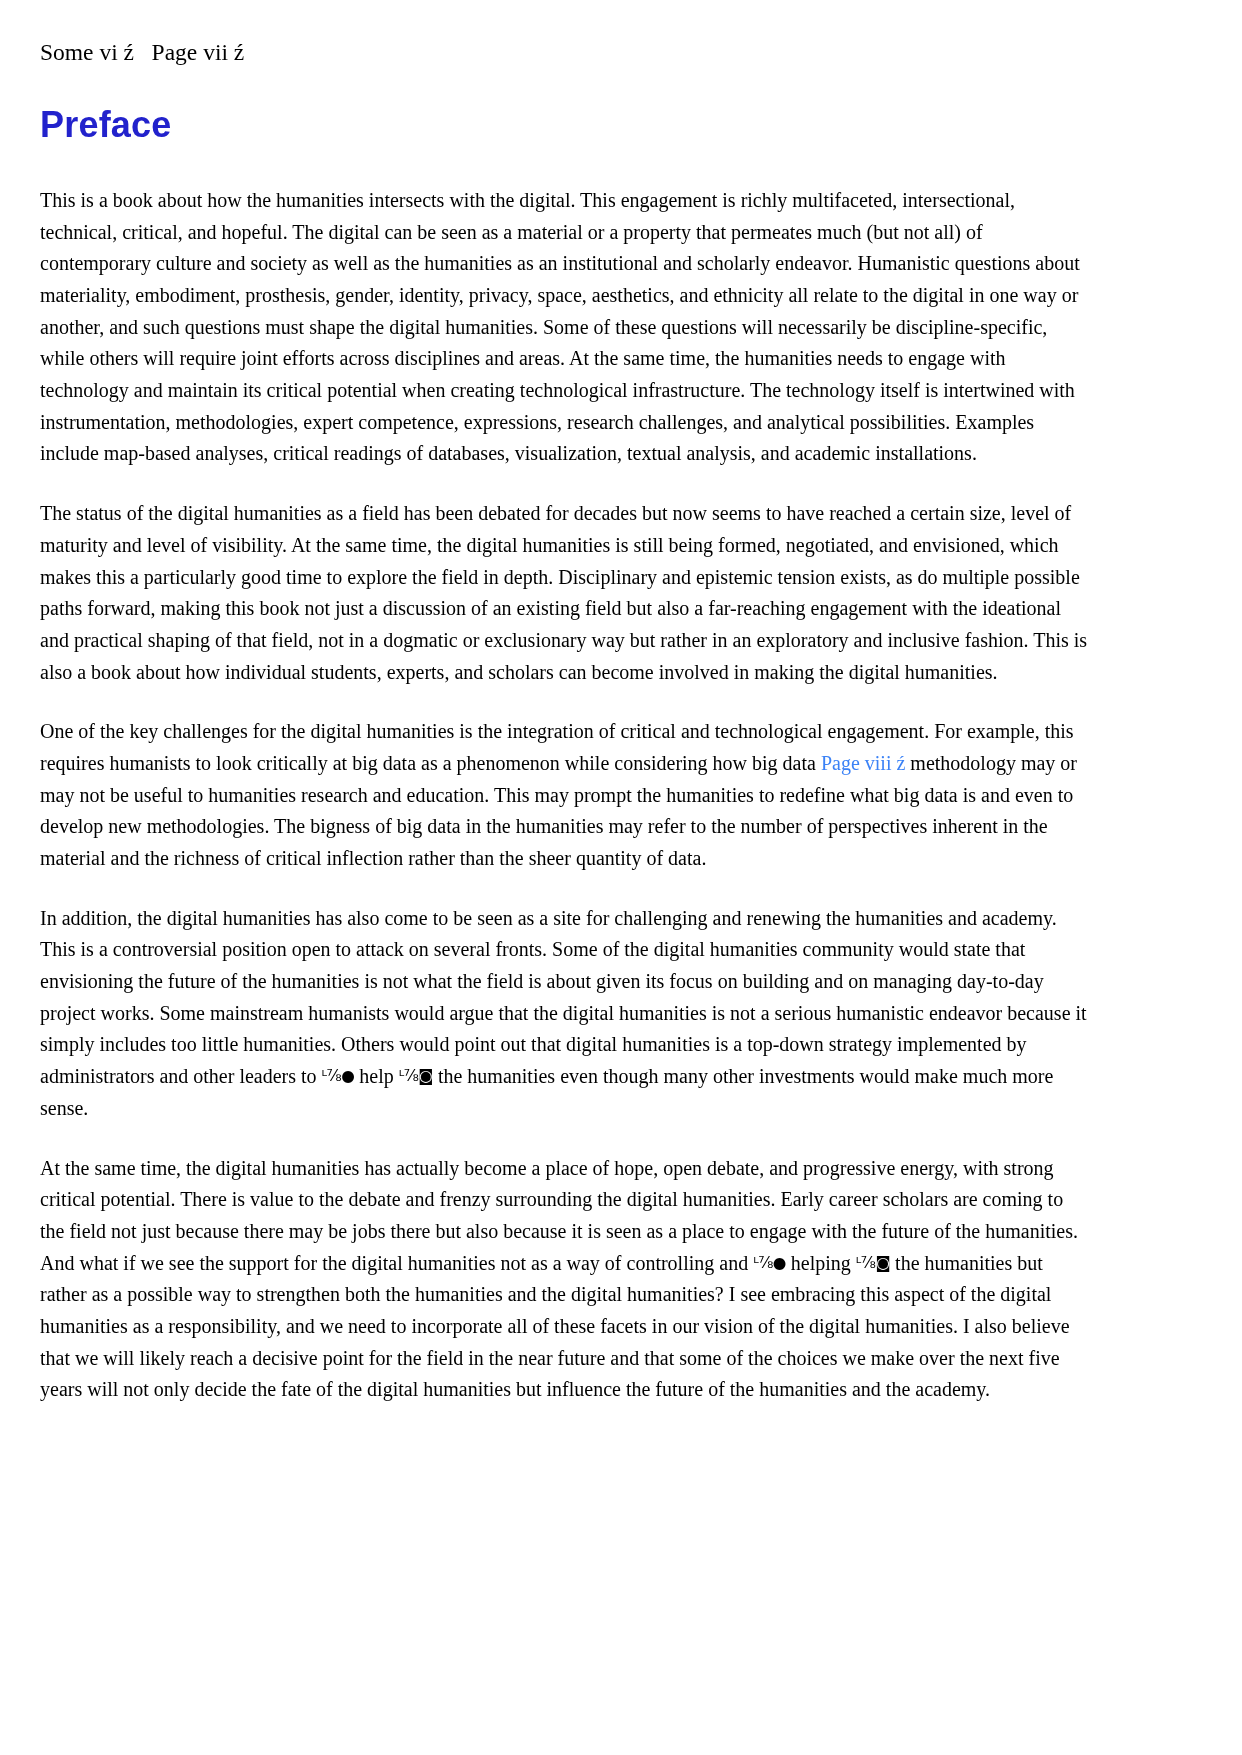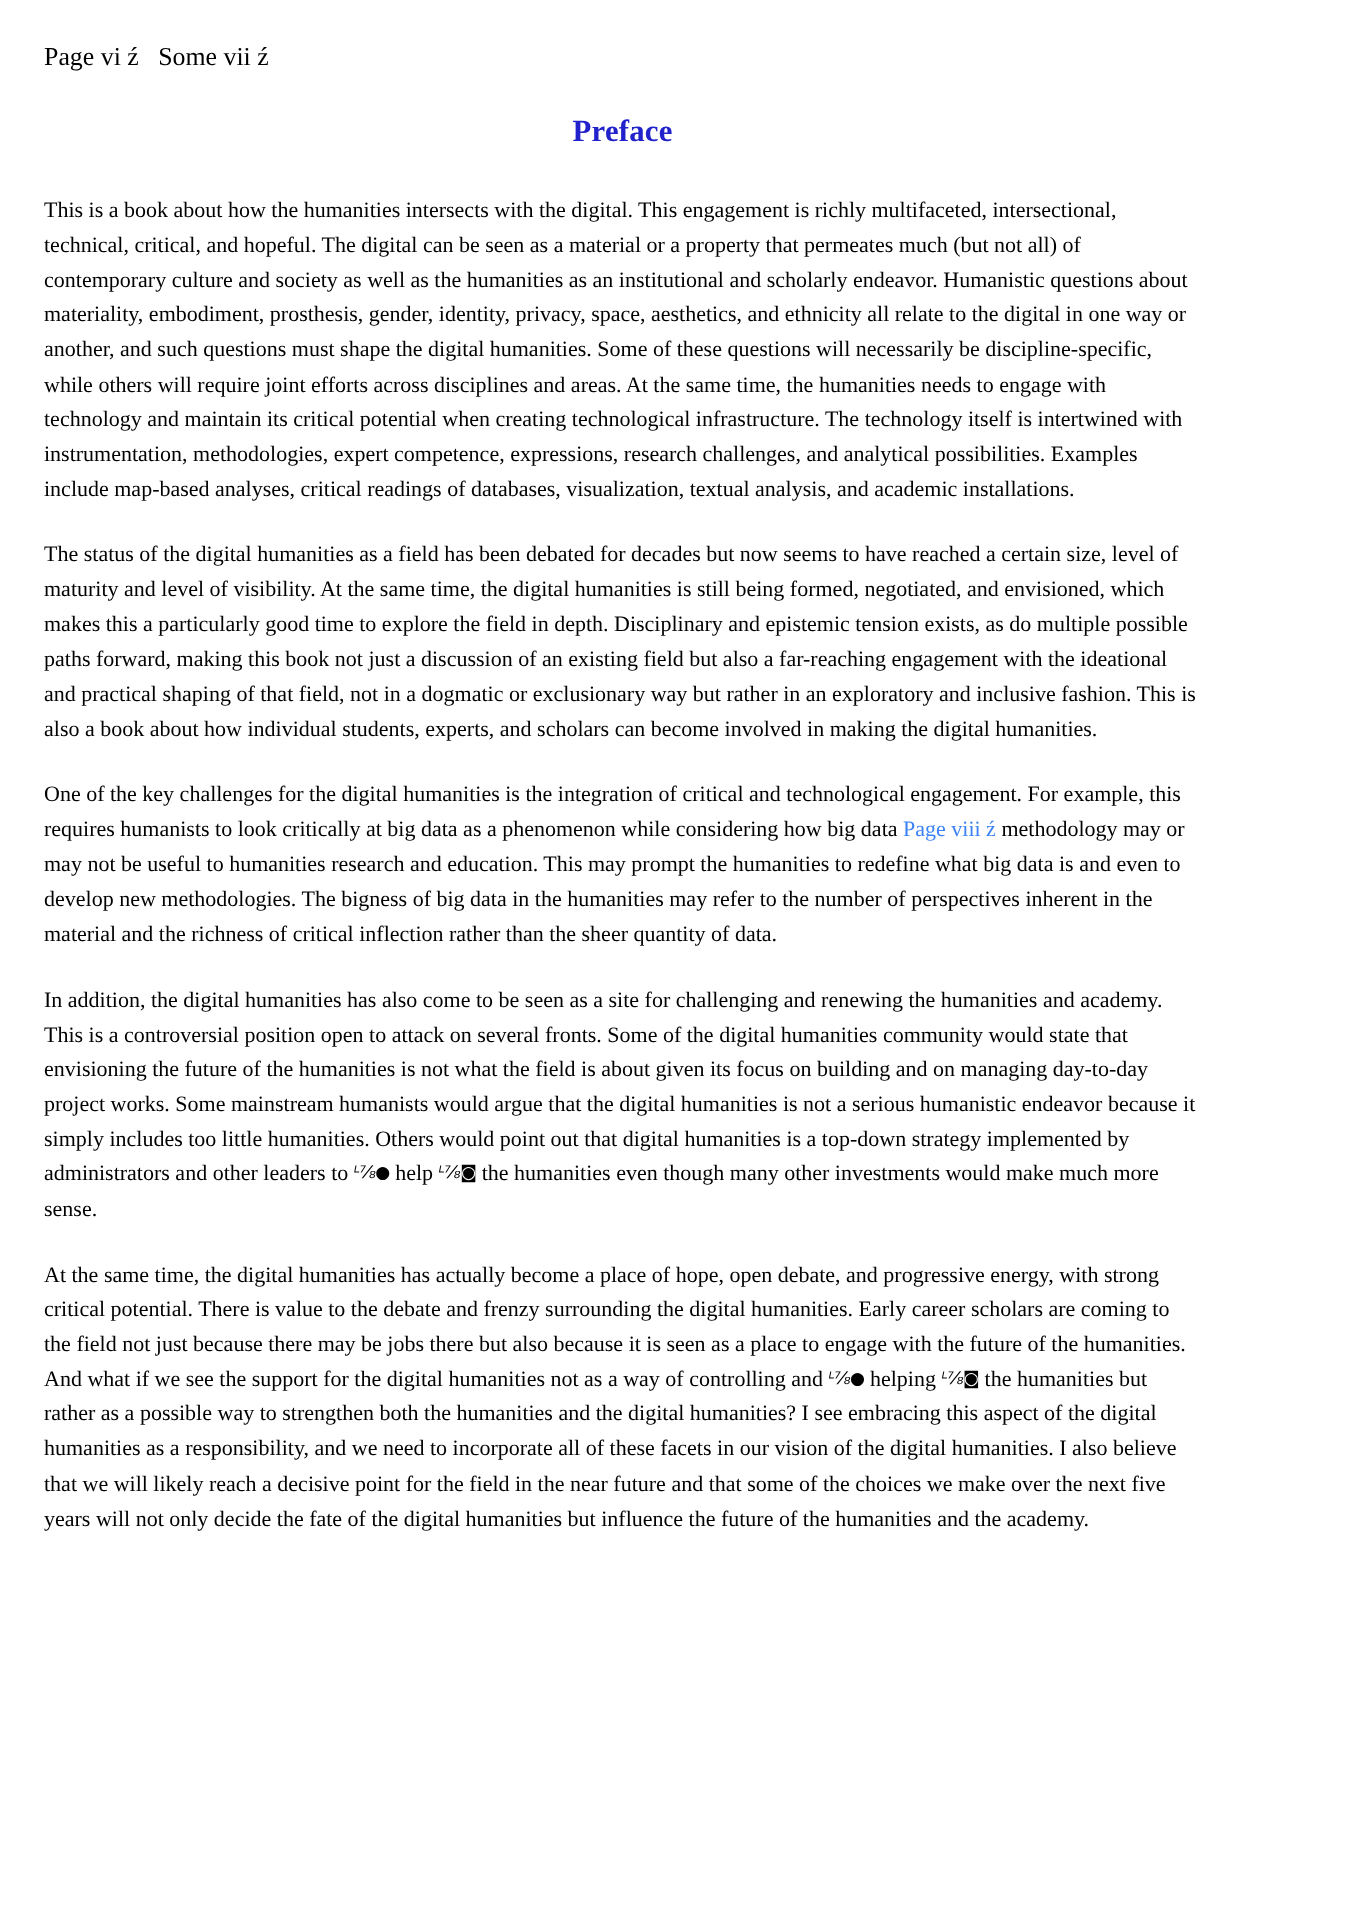--- a/index.html
+++ b/index.html
@@ -22,58 +22,56 @@
     background: #ffffff;
   }
   .page-markers {
     font-size: 23.5px;
     line-height: 1.25;
     color: #000000;
     margin: 0 0 38px 0;
     white-space: pre;
   }
   h1.preface-title {
-    font-family: Liberation Serif, serif;
+    font-family: Liberation Sans, sans-serif;
     font-weight: bold;
-    font-size: 28px;
+    font-size: 36px;
     line-height: 1.1;
     color: #2222cc;
     margin: 0 0 40px 0;
     letter-spacing: 0.2px;
-    text-align: center;
   }
   p.body-para {
     font-size: 20px;
     line-height: 1.585;
     margin: 0 0 28px 0;
     text-align: left;
     color: #000000;
     hyphens: none;
   }
   p.body-para:last-child {
     margin-bottom: 0;
   }
   .glyph-quote {
     font-family: "DejaVu Sans", sans-serif;
     font-size: 0.78em;
     letter-spacing: -0.5px;
     vertical-align: 0.12em;
     white-space: nowrap;
-    font-style: italic;
   }
   .inline-pagemark {
     color: #3b82f6;
   }
 </style>
 </head>
 <body>
 
 <div class="page">
 
-  <div class="page-markers">Page vi ź   Some vii ź</div>
+  <div class="page-markers">Some vi ź   Page vii ź</div>
 
   <h1 class="preface-title">Preface</h1>
 
   <p class="body-para">This is a book about how the humanities intersects with the digital. This engagement is richly multifaceted, intersectional, technical, critical, and hopeful. The digital can be seen as a material or a property that permeates much (but not all) of contemporary culture and society as well as the humanities as an institutional and scholarly endeavor. Humanistic questions about materiality, embodiment, prosthesis, gender, identity, privacy, space, aesthetics, and ethnicity all relate to the digital in one way or another, and such questions must shape the digital humanities. Some of these questions will necessarily be discipline-specific, while others will require joint efforts across disciplines and areas. At the same time, the humanities needs to engage with technology and maintain its critical potential when creating technological infrastructure. The technology itself is intertwined with instrumentation, methodologies, expert competence, expressions, research challenges, and analytical possibilities. Examples include map-based analyses, critical readings of databases, visualization, textual analysis, and academic installations.</p>
 
   <p class="body-para">The status of the digital humanities as a field has been debated for decades but now seems to have reached a certain size, level of maturity and level of visibility. At the same time, the digital humanities is still being formed, negotiated, and envisioned, which makes this a particularly good time to explore the field in depth. Disciplinary and epistemic tension exists, as do multiple possible paths forward, making this book not just a discussion of an existing field but also a far-reaching engagement with the ideational and practical shaping of that field, not in a dogmatic or exclusionary way but rather in an exploratory and inclusive fashion. This is also a book about how individual students, experts, and scholars can become involved in making the digital humanities.</p>
 
   <p class="body-para">One of the key challenges for the digital humanities is the integration of critical and technological engagement. For example, this requires humanists to look critically at big data as a phenomenon while considering how big data <span class="inline-pagemark">Page viii ź</span>  methodology may or may not be useful to humanities research and education. This may prompt the humanities to redefine what big data is and even to develop new methodologies. The bigness of big data in the humanities may refer to the number of perspectives inherent in the material and the richness of critical inflection rather than the sheer quantity of data.</p>
 
   <p class="body-para">In addition, the digital humanities has also come to be seen as a site for challenging and renewing the humanities and academy. This is a controversial position open to attack on several fronts. Some of the digital humanities community would state that envisioning the future of the humanities is not what the field is about given its focus on building and on managing day-to-day project works. Some mainstream humanists would argue that the digital humanities is not a serious humanistic endeavor because it simply includes too little humanities. Others would point out that digital humanities is a top-down strategy implemented by administrators and other leaders to <span class="glyph-quote">ᴸ⅞●</span> help <span class="glyph-quote">ᴸ⅞◙</span> the humanities even though many other investments would make much more sense.</p>

